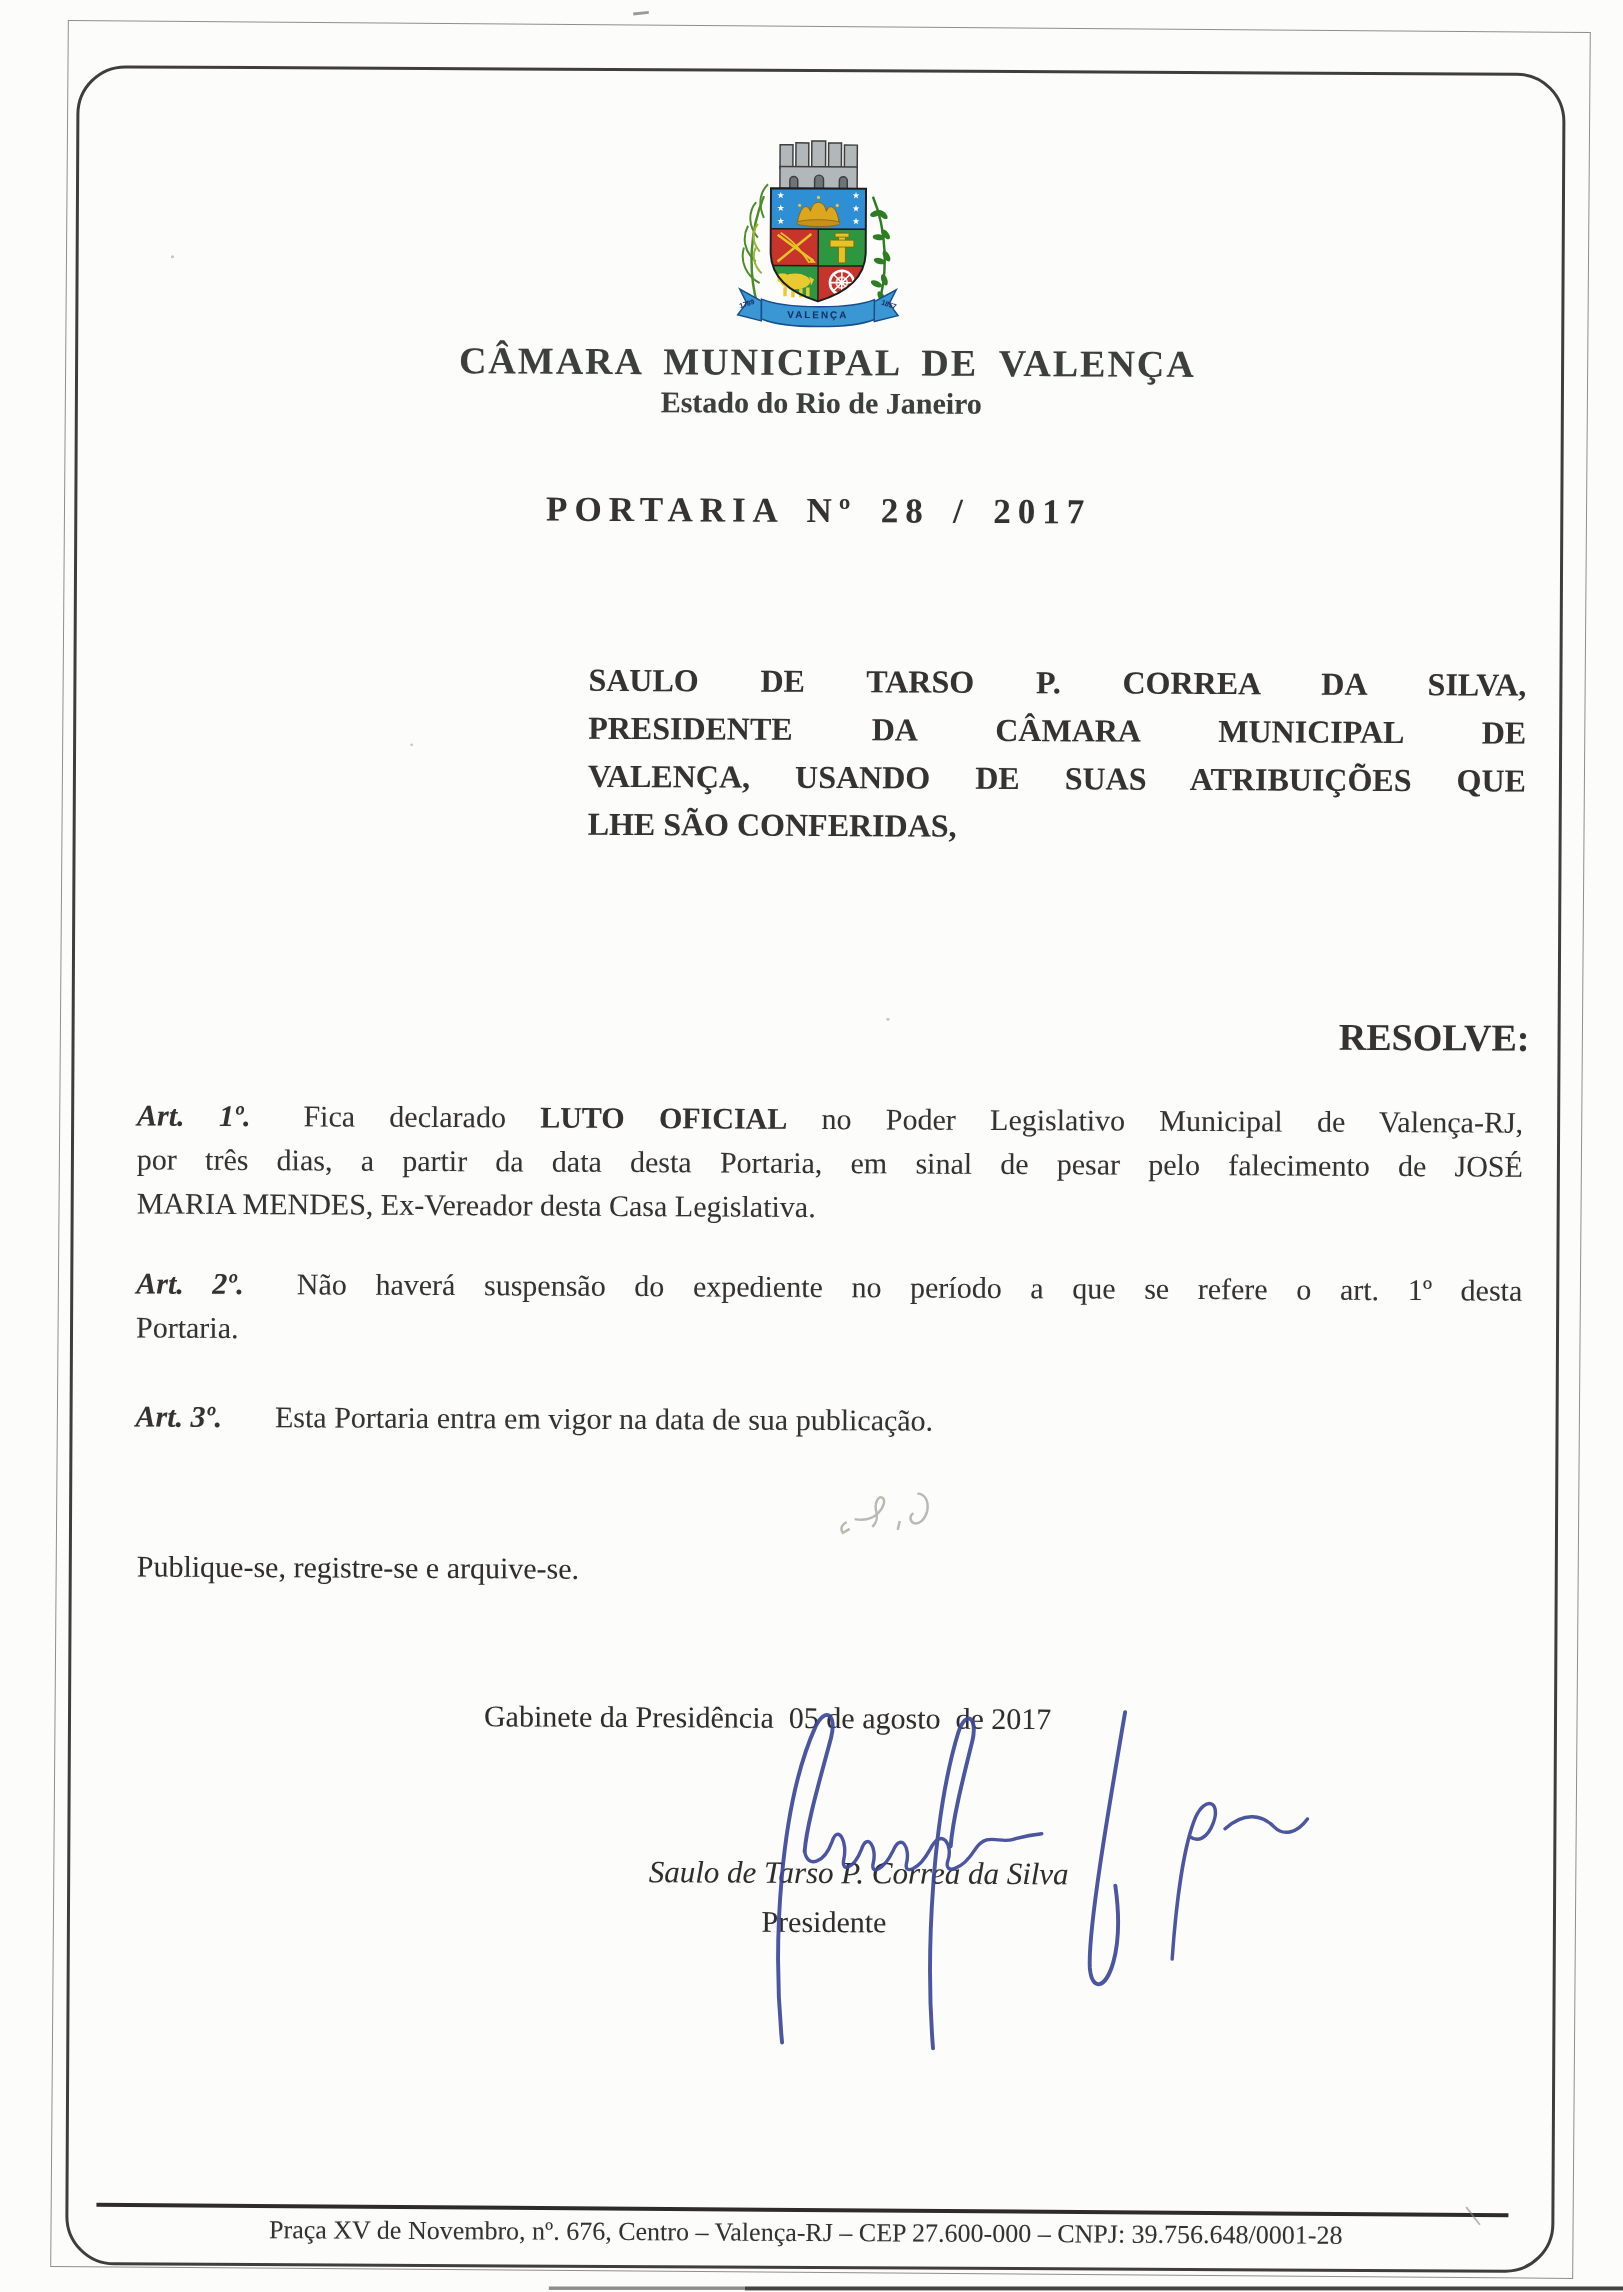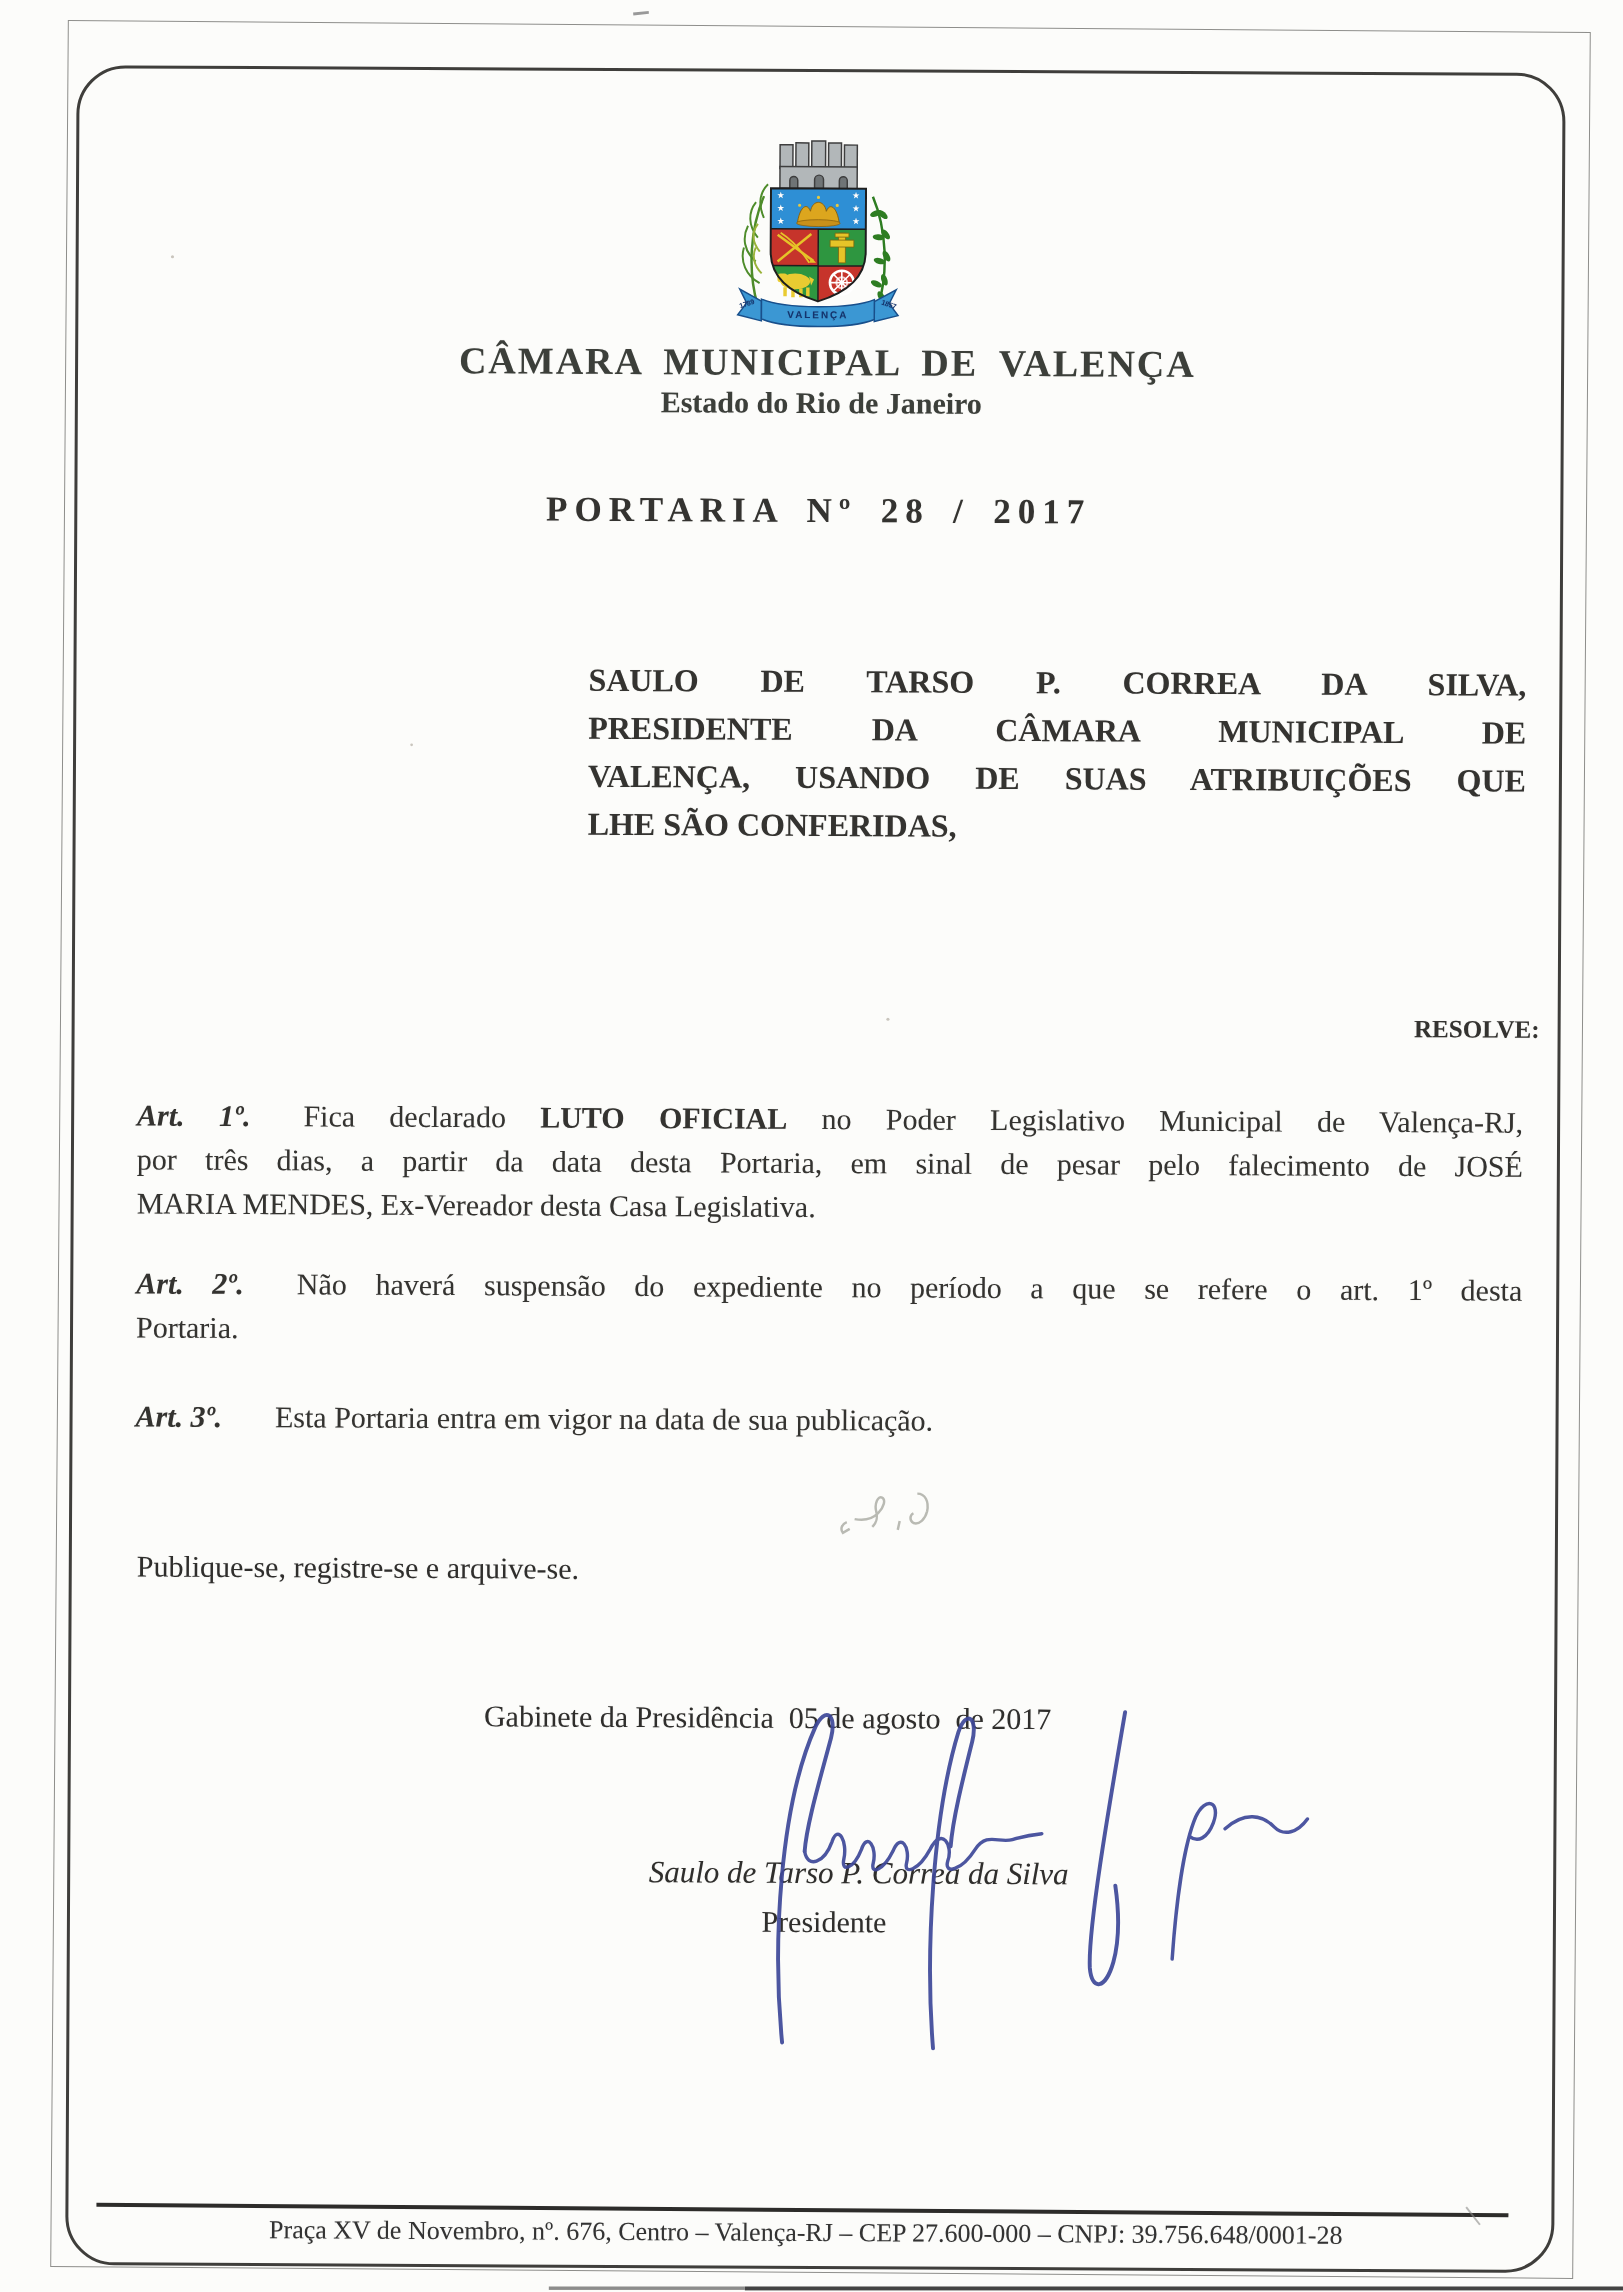--- a/index.html
+++ b/index.html
@@ -14,21 +14,21 @@
   .crest{position:absolute;left:729px;top:135px;width:169px;height:200px;}
   .org{position:absolute;left:0;right:0;top:340px;text-align:center;font-weight:bold;
         font-size:38px;letter-spacing:2px;word-spacing:9.8px;color:#3c3f3a;transform:translateX(11.8px);}
   .state{position:absolute;left:0;right:0;top:386px;text-align:center;font-weight:bold;
         font-size:30px;color:#3c3f3a;transform:translateX(5.9px);}
   .doc-title{position:absolute;left:0;right:0;top:491px;text-align:center;font-weight:bold;
         font-size:35px;letter-spacing:0.2em;word-spacing:0.22em;color:#343330;transform:translateX(3.9px);}
   .preamble{position:absolute;left:586px;top:657px;width:938px;font-weight:bold;
         font-size:32px;line-height:48px;color:#343330;}
   .jline{text-align:justify;text-align-last:justify;}
-  .resolve{position:absolute;right:84px;top:1012px;font-weight:bold;font-size:25px;color:#343330;}
+  .resolve{position:absolute;right:94px;top:1012px;font-weight:bold;font-size:38px;color:#343330;}
   .art{position:absolute;left:137px;width:1386px;font-size:30px;line-height:44px;color:#343330;}
   .art1{top:1097px;} .art2{top:1265px;} .art3{top:1398px;}
   .lbl{font-weight:bold;margin-right:53px;font-style:italic;}
   .closing{position:absolute;left:139px;top:1553px;font-size:30px;}
   .dateline{position:absolute;left:487px;top:1701px;font-size:30px;white-space:pre-wrap;}
   .sig-name{position:absolute;left:544px;top:1855px;width:637px;text-align:center;
         font-style:italic;font-size:31px;}
   .sig-role{position:absolute;left:730px;top:1905px;width:196px;text-align:center;font-size:30px;}
   .footer-rule{position:absolute;left:102px;top:2208px;width:1412px;height:3.9px;
         background:#2d2c2a;transform:rotate(0.12deg);}

